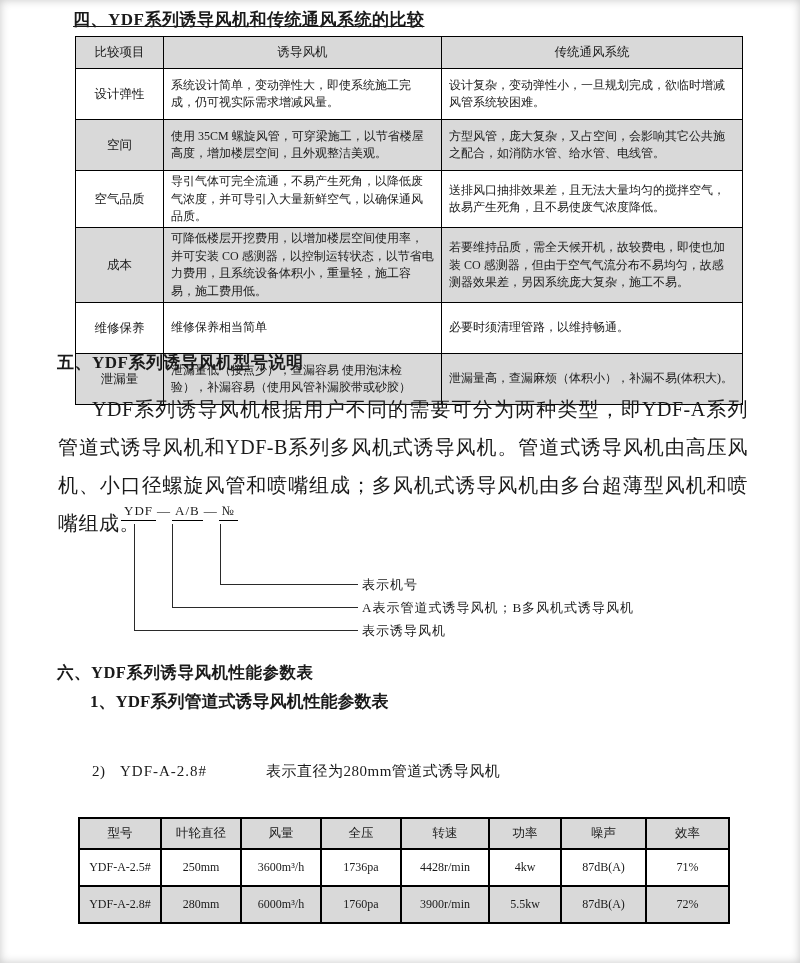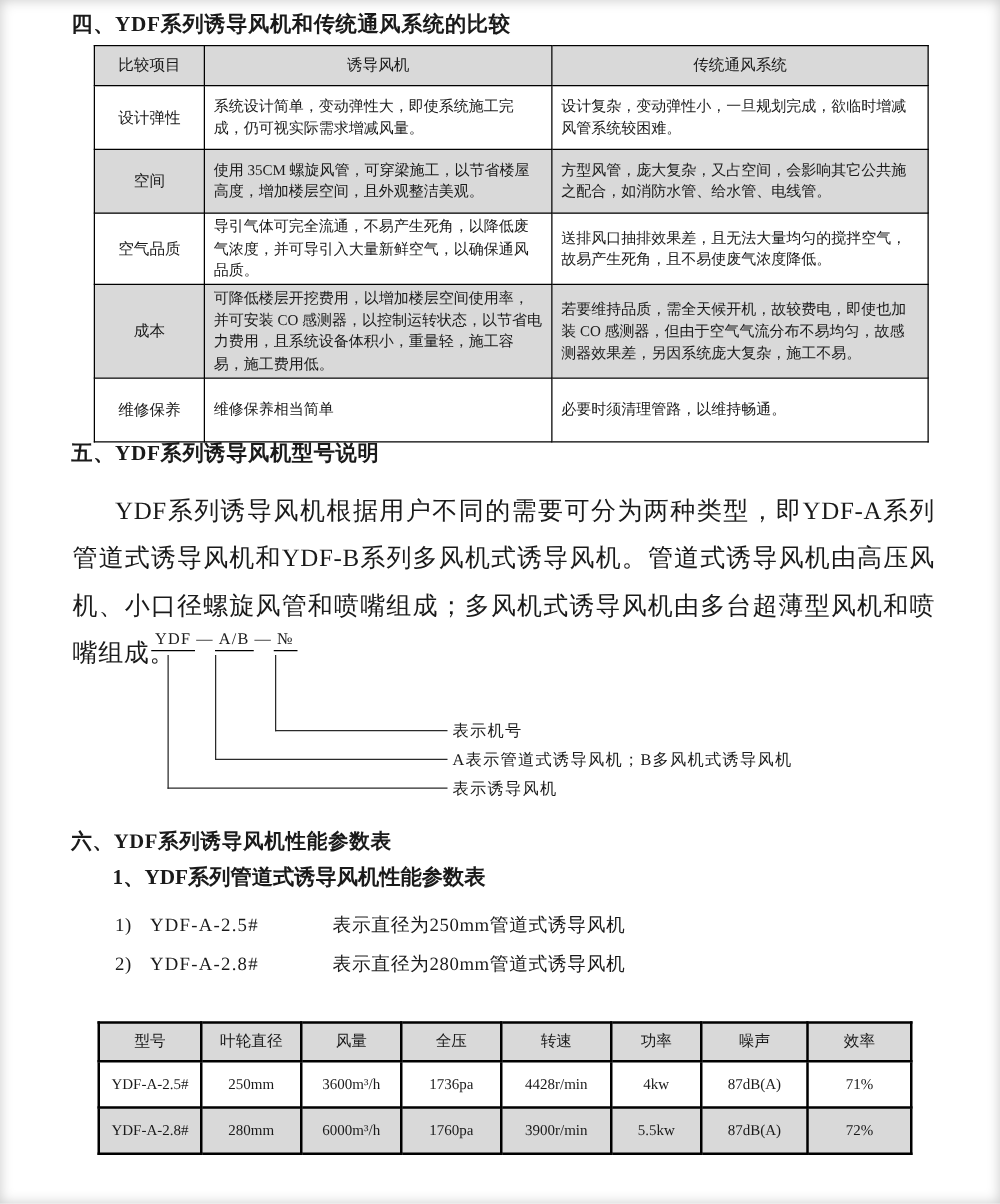--- a/index.html
+++ b/index.html
@@ -2,21 +2,21 @@
 <html><head>
 <meta charset="utf-8">
 <style>
   html,body{margin:0;padding:0;background:#ffffff;}
   .page{
     position:relative;width:800px;height:963px;background:#ffffff;
     font-family:"Liberation Serif","DejaVu Serif",serif;color:#1a1a1a;
     overflow:hidden;box-shadow:inset 0 0 10px rgba(0,0,0,0.22);
   }
   .h-main{position:absolute;font-size:17px;font-weight:bold;letter-spacing:0.5px;white-space:nowrap;}
-  #title-s4{left:57px;top:8px;}
+  #title-s4{left:73px;top:8px;text-decoration:underline;}
   #title-s5{left:57px;top:351px;}
   #title-s6{left:57px;top:662px;}
   #subtitle-s6{position:absolute;left:90px;top:690px;font-size:17px;font-weight:bold;white-space:nowrap;}
 
   
   .cmp-table{position:absolute;left:75px;top:36px;width:667px;border-collapse:collapse;table-layout:fixed;font-size:12px;line-height:1.45;}
   .cmp-table td{border:1px solid #000;padding:2px 7px;vertical-align:middle;}
   .cmp-table td.itemcol{text-align:center;font-size:12.5px;padding:16px 3px;}
   .cmp-table tr.hdr td{text-align:center;font-size:12.5px;margin-left:15px;}
   .shade{background:#d9d9d9;}
@@ -80,20 +80,25 @@
     <tr class="shade" style="height:58px">
       <td class="itemcol">成本</td>
       <td>可降低楼层开挖费用，以增加楼层空间使用率，并可安装 CO 感测器，以控制运转状态，以节省电力费用，且系统设备体积小，重量轻，施工容易，施工费用低。</td>
       <td>若要维持品质，需全天候开机，故较费电，即使也加装 CO 感测器，但由于空气气流分布不易均匀，故感测器效果差，另因系统庞大复杂，施工不易。</td>
     </tr>
     <tr style="height:44px">
       <td class="itemcol">维修保养</td>
       <td>维修保养相当简单</td>
       <td>必要时须清理管路，以维持畅通。</td>
     </tr>
+    <tr class="shade" style="height:38px">
+      <td class="itemcol">泄漏量</td>
+      <td>泄漏量低（接点少），查漏容易 使用泡沫检验），补漏容易（使用风管补漏胶带或砂胶）</td>
+      <td>泄漏量高，查漏麻烦（体积小），补漏不易(体积大)。</td>
+    </tr>
   </tbody>
     </table>
 
   <div class="h-main" id="title-s5">五、YDF系列诱导风机型号说明</div>
   <div class="para">YDF系列诱导风机根据用户不同的需要可分为两种类型，即YDF-A系列管道式诱导风机和YDF-B系列多风机式诱导风机。管道式诱导风机由高压风机、小口径螺旋风管和喷嘴组成；多风机式诱导风机由多台超薄型风机和喷嘴组成。</div>
 
   <div class="mcode">
     <span class="seg">YDF</span><span class="dash">—</span><span class="seg">A/B</span><span class="dash">—</span><span class="seg">№</span>
   </div>
 
@@ -104,23 +109,20 @@
   <div class="dline" style="left:172px;top:607px;width:186px;height:1px"></div>
   <div class="dline" style="left:134px;top:630px;width:224px;height:1px"></div>
 
   <div class="dlabel" style="top:576px">表示机号</div>
   <div class="dlabel" style="top:599px">A表示管道式诱导风机；B多风机式诱导风机</div>
   <div class="dlabel" style="top:622px">表示诱导风机</div>
 
   <div class="h-main" id="title-s6" style="font-size:16.5px">六、YDF系列诱导风机性能参数表</div>
   <div id="subtitle-s6">1、YDF系列管道式诱导风机性能参数表</div>
 
-  <div class="note" style="top:731px">
-    <span class="num">1)</span><span class="code">YDF-A-2.5#</span><span>表示直径为250mm管道式诱导风机</span>
-  </div>
   <div class="note" style="top:762px">
     <span class="num">2)</span><span class="code">YDF-A-2.8#</span><span>表示直径为280mm管道式诱导风机</span>
   </div>
 
   <table class="perf-table">
     <colgroup>
       <col style="width:82px">
         <col style="width:80px">
         <col style="width:80px">
         <col style="width:80px">

